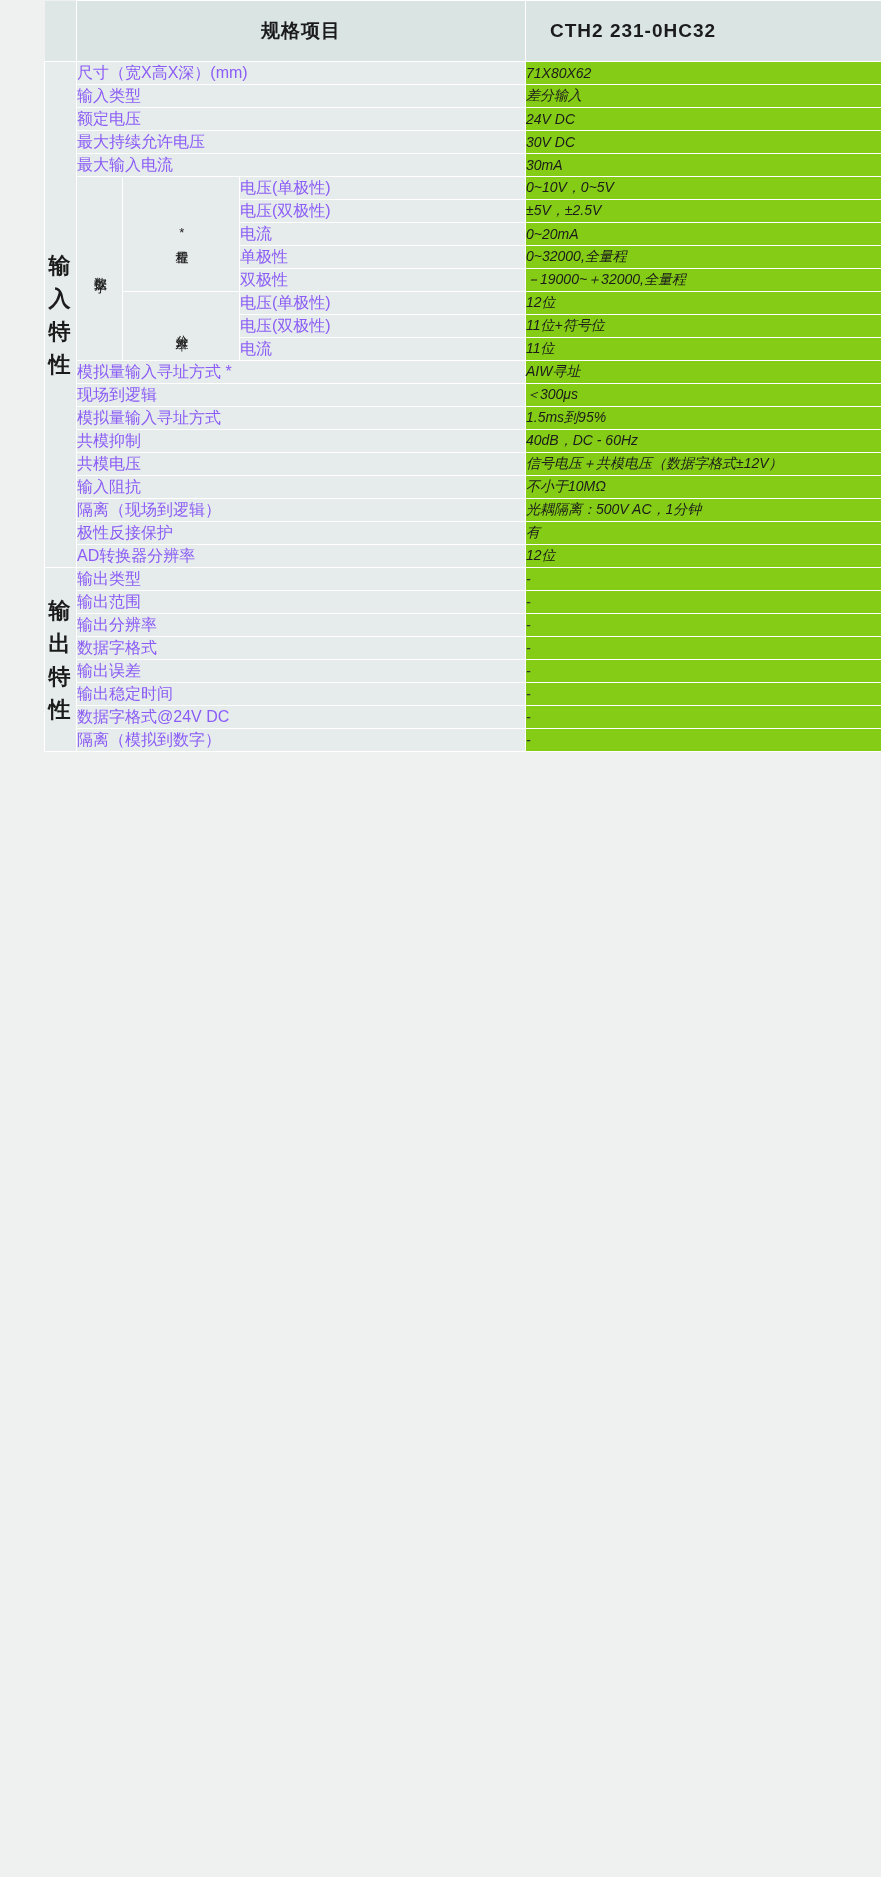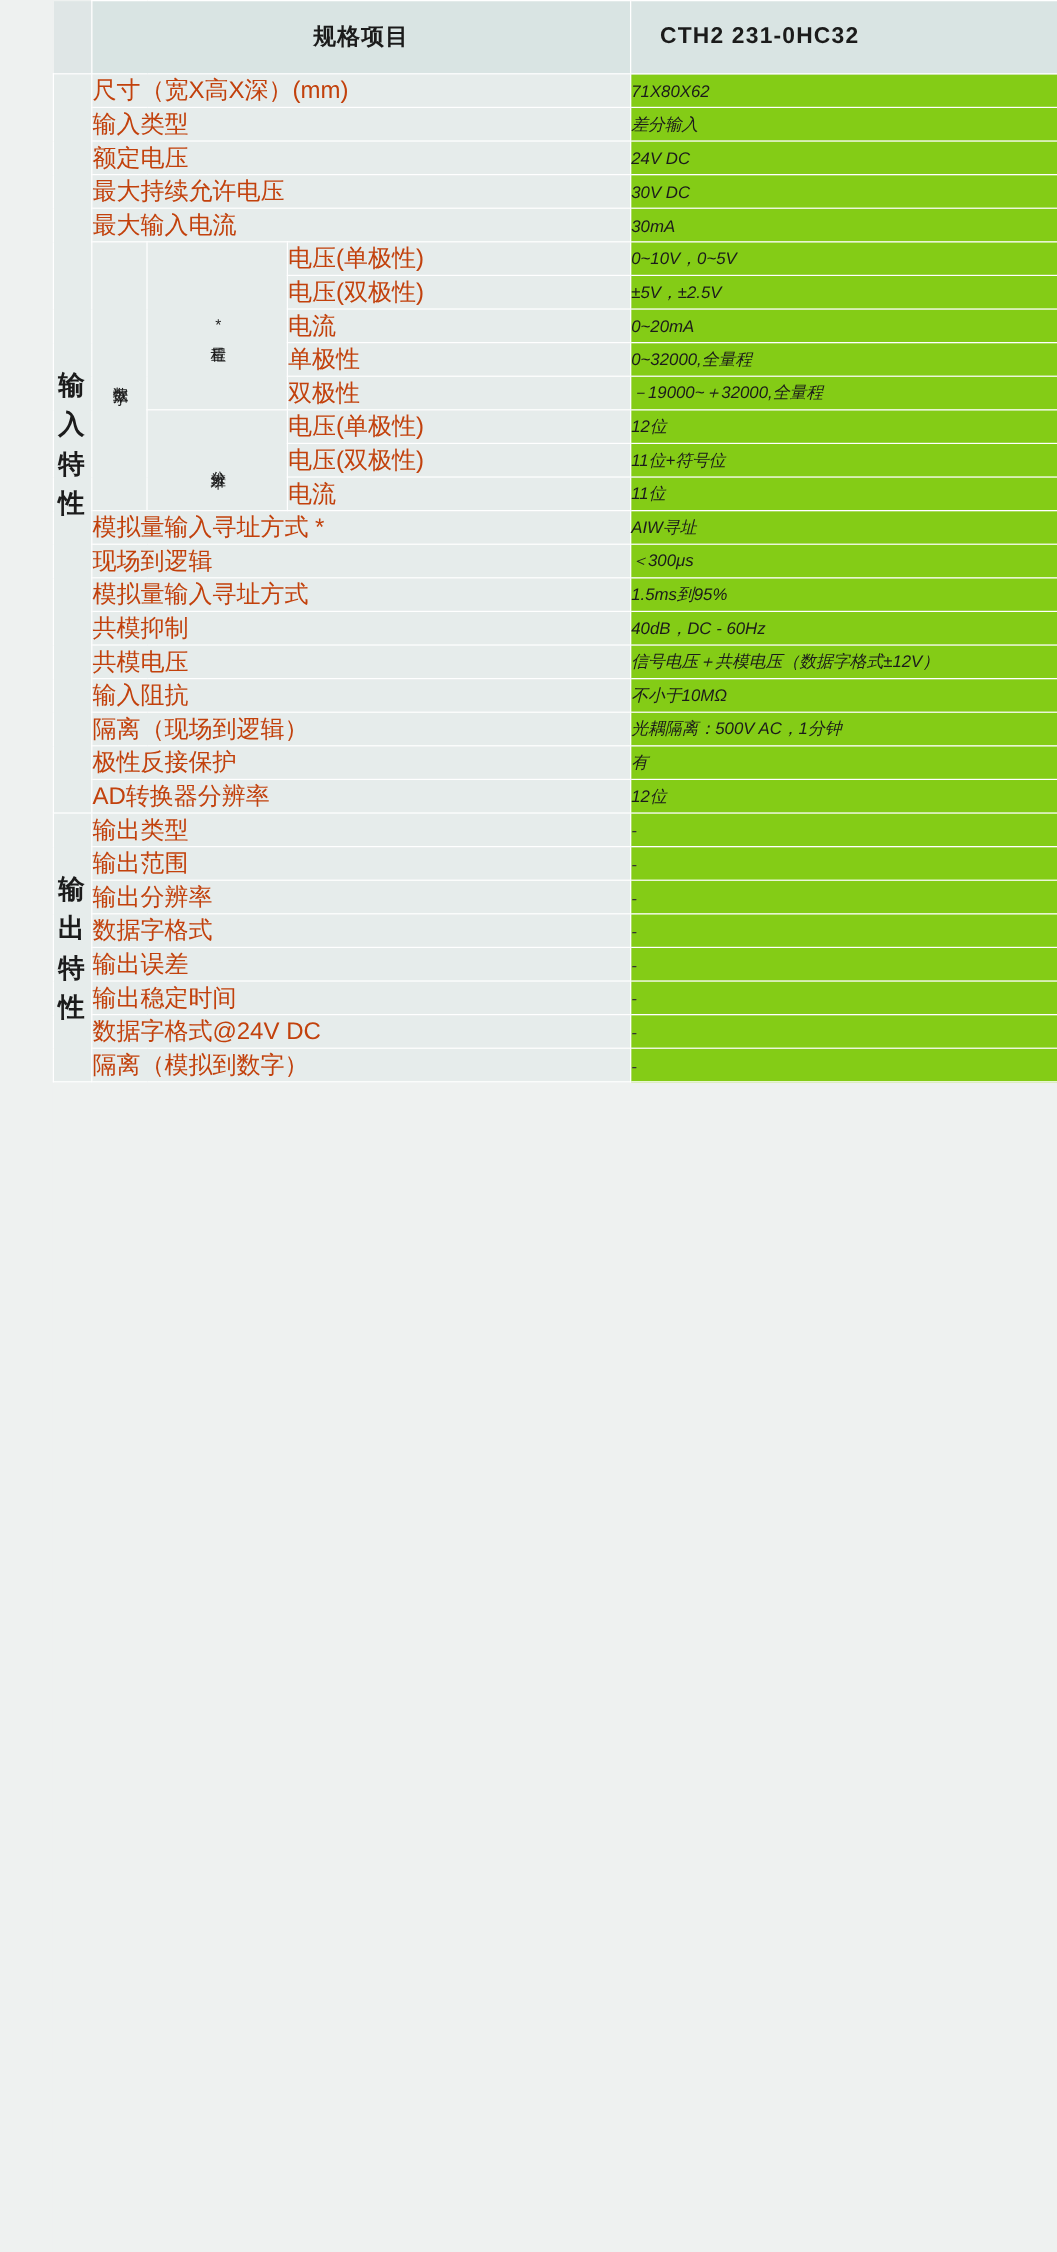--- a/index.html
+++ b/index.html
@@ -67,22 +67,22 @@
     background: #e6eceb;
     text-align: center;
     font-size: 13px;
     color: #1b1b1b;
     line-height: 1.6;
     letter-spacing: 1px;
   }
   .subcell span { display: block; }
   .itemcell {
     background: #e6eceb;
-    font-size: 20px;
-    color: #c2410c;
+    font-size: 16px;
+    color: #8b5cf6;
     padding: 14px 12px 14px 24px;
     height: 22px;
   }
   .valcell {
     background: #84cc16;
     font-size: 14px;
     color: #1b1b1b;
     padding: 14px 12px 14px 14px;
     font-style: italic;
   }

